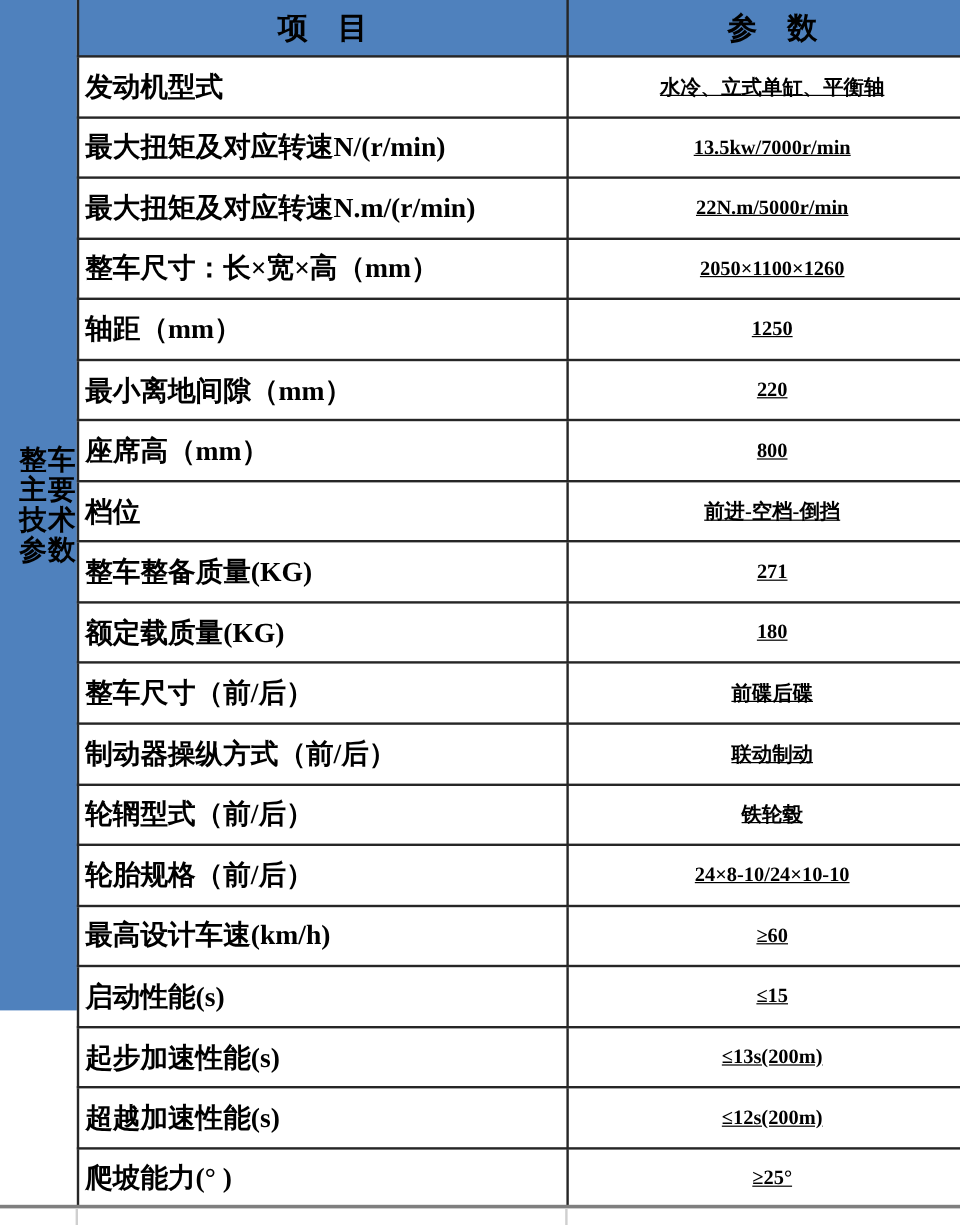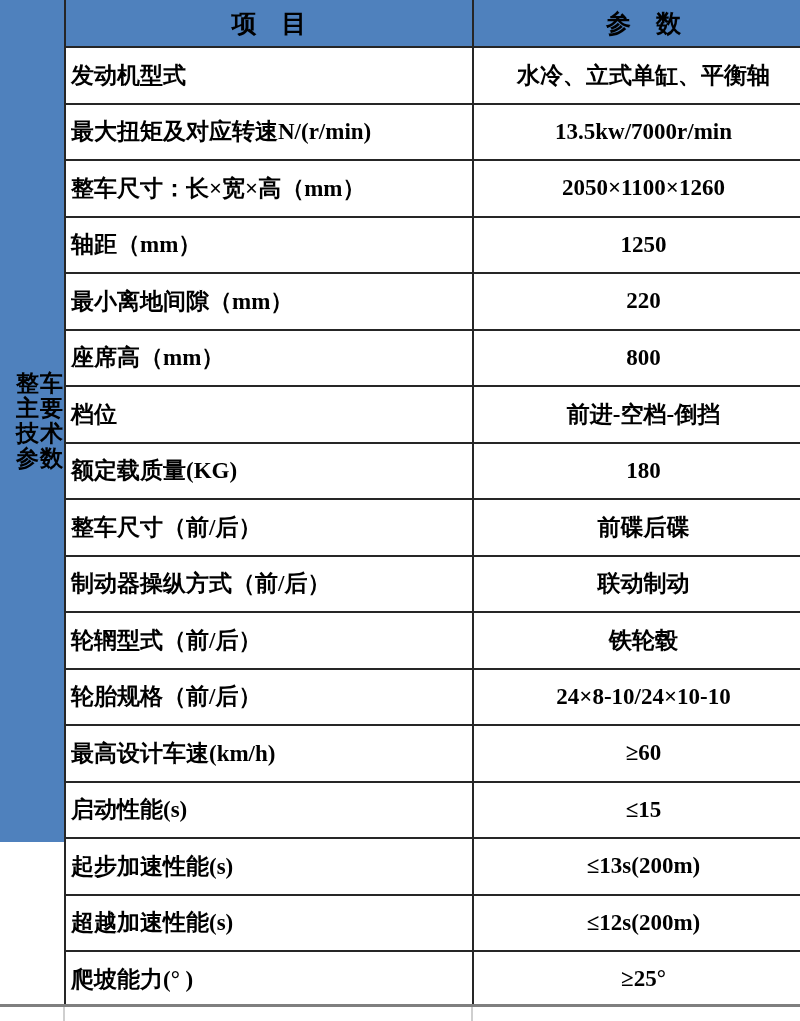--- a/index.html
+++ b/index.html
@@ -71,24 +71,25 @@
   .item-cell {
     text-align: left;
     padding-left: 5px !important;
     font-size: 23px;
     font-weight: bold;
     white-space: nowrap;
     overflow: hidden;
   }
   .value-cell {
     text-align: center;
-    font-size: 23px;
+    font-size: 17px;
     font-weight: bold;
     white-space: nowrap;
     overflow: hidden;
+    text-decoration: underline;
   }
   
   .bottom-rule {
     position: absolute;
     left: 0;
     top: 1004px;
     width: 800px;
     height: 3px;
     background: #7f7f7f;
   }
@@ -132,38 +133,46 @@
 
       <tr>
             <td class="item-cell">发动机型式</td>
             <td class="value-cell">水冷、立式单缸、平衡轴</td>
           </tr>
           <tr>
             <td class="item-cell">最大扭矩及对应转速N/(r/min)</td>
             <td class="value-cell">13.5kw/7000r/min</td>
           </tr>
           <tr>
+            <td class="item-cell">最大扭矩及对应转速N.m/(r/min)</td>
+            <td class="value-cell">22N.m/5000r/min</td>
+          </tr>
+          <tr>
             <td class="item-cell">整车尺寸：长×宽×高（mm）</td>
             <td class="value-cell">2050×1100×1260</td>
           </tr>
           <tr>
             <td class="item-cell">轴距（mm）</td>
             <td class="value-cell">1250</td>
           </tr>
           <tr>
             <td class="item-cell">最小离地间隙（mm）</td>
             <td class="value-cell">220</td>
           </tr>
           <tr>
             <td class="item-cell">座席高（mm）</td>
             <td class="value-cell">800</td>
           </tr>
           <tr>
             <td class="item-cell">档位</td>
             <td class="value-cell">前进-空档-倒挡</td>
+          </tr>
+          <tr>
+            <td class="item-cell">整车整备质量(KG)</td>
+            <td class="value-cell">271</td>
           </tr>
           <tr>
             <td class="item-cell">额定载质量(KG)</td>
             <td class="value-cell">180</td>
           </tr>
           <tr>
             <td class="item-cell">整车尺寸（前/后）</td>
             <td class="value-cell">前碟后碟</td>
           </tr>
           <tr>

